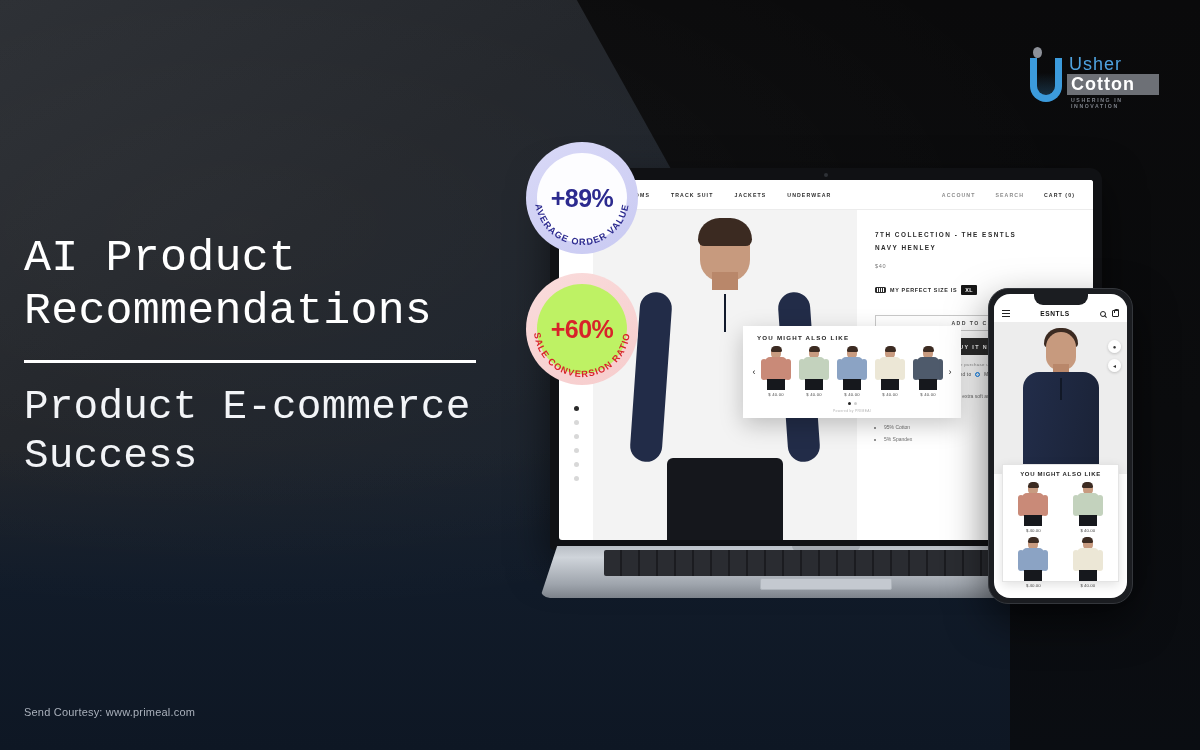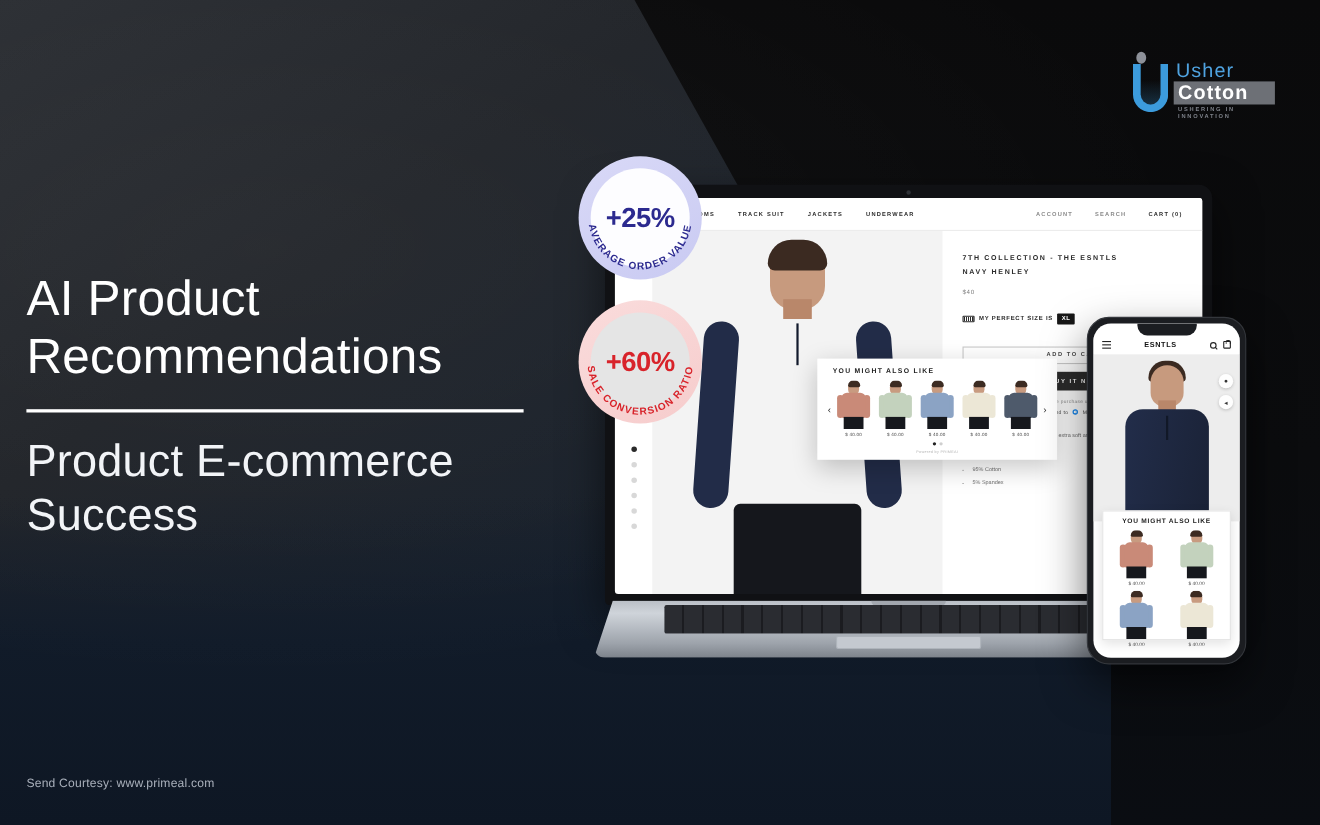--- a/index.html
+++ b/index.html
@@ -54,21 +54,21 @@
   .logo-usher {
     position:absolute; left:41px; top:26px;
     font-size:18px; letter-spacing:1px; color:#ffffff; font-weight:700;
   }
   .logo-tag {
     position:absolute; left:41px; top:49px;
     font-size:5.2px; letter-spacing:1.6px; color:#7e828a; font-weight:700;
   }
 
   
-  .headline { position:absolute; left:24px; top:244px; width:470px; }
+  .headline { position:absolute; left:24px; top:232px; width:470px;font-family:Liberation Mono, monospace; }
   .headline h1 {
     font-size:45px; line-height:1.18; color:#ffffff; font-weight:400;
     letter-spacing:.2px;
   }
   .rule { width:452px; height:3px; background:#ffffff; margin:22px 0 20px 0; }
   .headline h2 {
     font-size:41px; line-height:1.2; color:#f2f4f7; font-weight:400;
     letter-spacing:.2px;
   }
   .credit {
@@ -283,21 +283,21 @@
   .badge .inner {
     position:absolute; inset:11px; border-radius:50%; background:#fdfdff;
     display:flex; align-items:center; justify-content:center;
   }
   .badge .val { font-size:25px; font-weight:700; letter-spacing:-.5px; }
   .badge-aov { left:526px; top:142px; }
   .badge-aov .ring { background:linear-gradient(150deg,#d9d9f7,#c9caf2); }
   .badge-aov .val { color:#2c2a8f; }
   .badge-scr { left:526px; top:273px; }
   .badge-scr .ring { background:linear-gradient(150deg,#fadcdc,#f6cccc); }
-  .badge-scr .inner { background:#e5e5e5; }
+  .badge-scr .inner { background:#bef264; }
   .badge-scr .val { color:#d8232a; }
   .badge svg { position:absolute; inset:0; width:112px; height:112px; overflow:visible; }
   .badge svg text { font-size:9.2px; font-weight:700; letter-spacing:1.1px;
                     font-family:"Liberation Sans", sans-serif; }
   .badge-aov svg text { fill:#2c2a8f; }
   .badge-scr svg text { fill:#d8232a; }
 </style>
 </head>
 <body>
 
@@ -549,21 +549,21 @@
             <div class="pr">$ 40.00</div>
           </div>
         </div>
       </div>
     </div>
   </div>
 
   <div class="badge badge-aov">
     <div class="ring"></div>
     <div class="inner">
-      <span class="val">+25%</span>
+      <span class="val">+89%</span>
     </div>
     <svg viewBox="0 0 112 112">
       <defs>
           <path id="arcA" d="M 9,56 A 47,47 0 0 0 103,56"></path>
         </defs>
       <text><textPath href="#arcA" startOffset="50%" text-anchor="middle">AVERAGE ORDER VALUE</textPath></text>
     </svg>
   </div>
 
   <div class="badge badge-scr">

